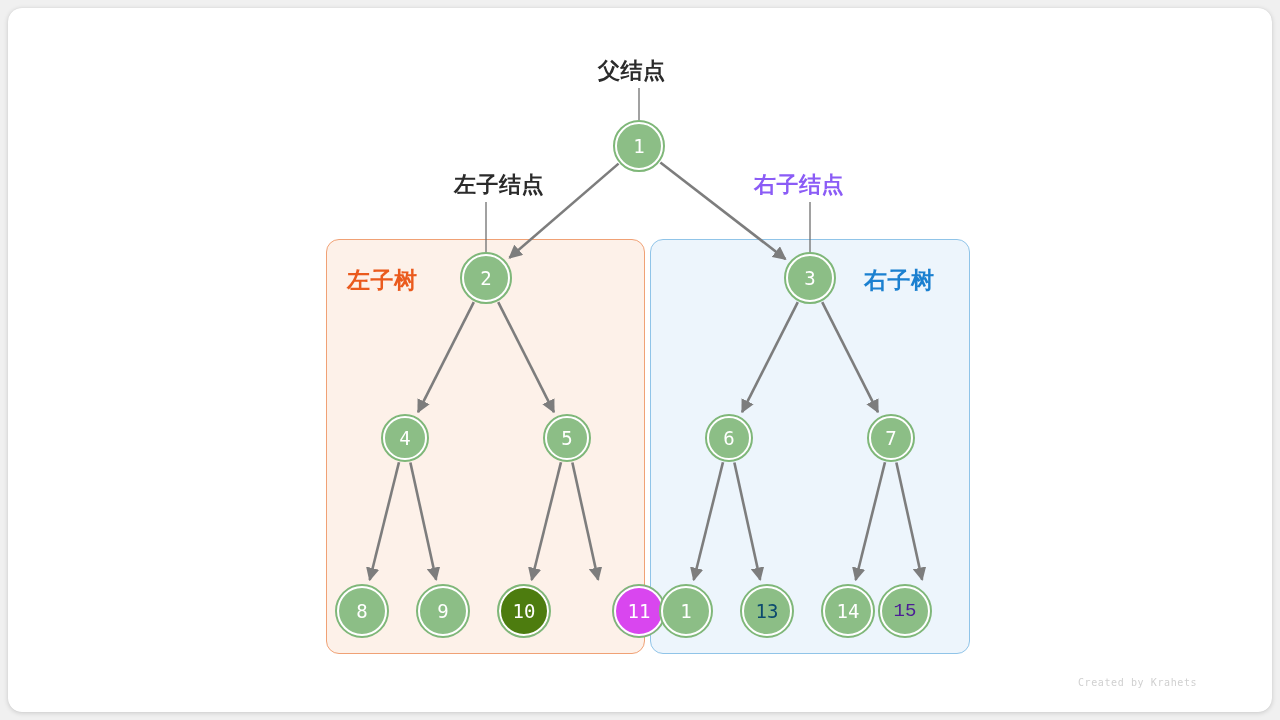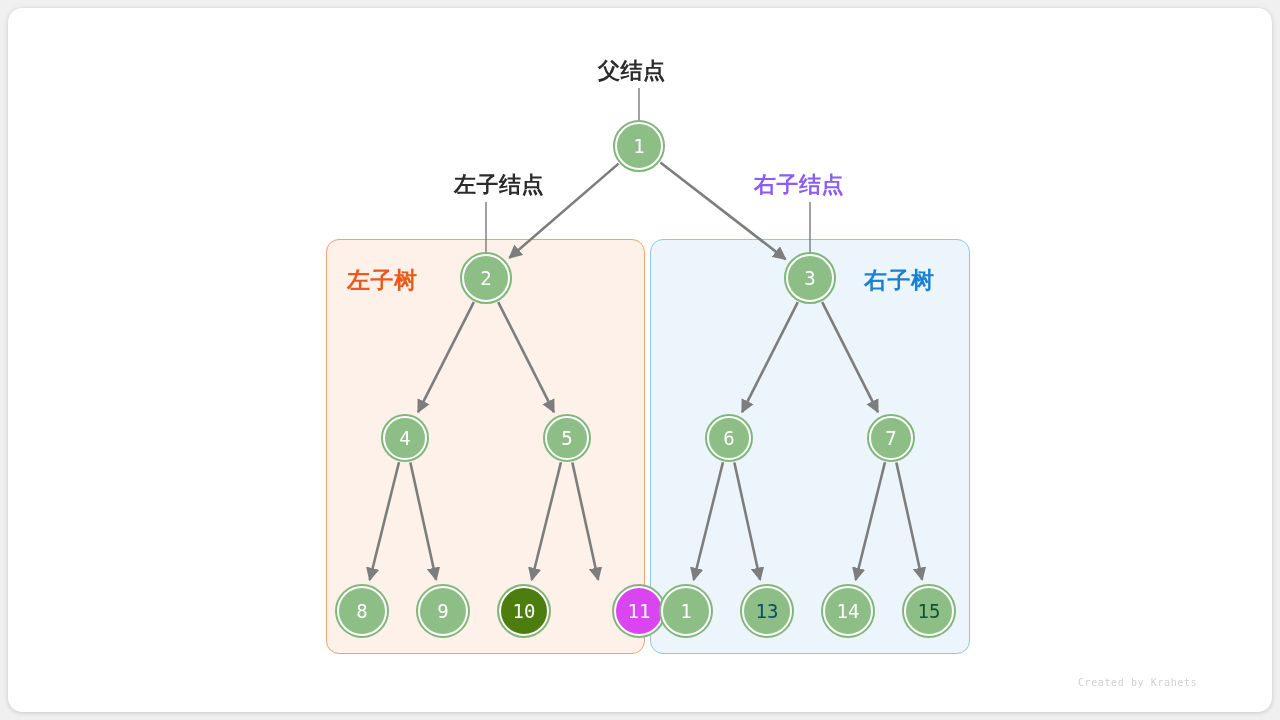--- a/index.html
+++ b/index.html
@@ -182,21 +182,21 @@
           <span class="val">1</span>
         </div>
         <div class="node" style="left: 740px; top: 584px; width: 54px; height: 54px; background: rgb(140, 190, 134); border: 2px solid rgb(127, 183, 121); color: #0c4a6e;">
           <span class="ring"></span>
           <span class="val">13</span>
         </div>
         <div class="node" style="left: 821px; top: 584px; width: 54px; height: 54px; background: rgb(140, 190, 134); border: 2px solid rgb(127, 183, 121); color: rgb(255, 255, 255); justify-content: center;">
           <span class="ring"></span>
           <span class="val">14</span>
         </div>
-        <div class="node" style="left: 902px; top: 584px; width: 54px; height: 54px; background: rgb(140, 190, 134); border: 2px solid rgb(127, 183, 121); color: #14532d;">
+        <div class="node" style="left: 878px; top: 584px; width: 54px; height: 54px; background: rgb(140, 190, 134); border: 2px solid rgb(127, 183, 121); color: #4c1d95; font-family: Liberation Mono, monospace;">
           <span class="ring"></span>
           <span class="val">15</span>
         </div>
       </div>
 
     <div id="label-layer">
         <div class="callout-label" style="left: 598px; top: 56px; color: rgb(43, 43, 43);">父结点</div>
         <div class="callout-label" style="left: 431px; top: 170px; color: rgb(43, 43, 43); margin-left: 23px;">左子结点</div>
         <div class="callout-label" style="left: 754px; top: 170px; color: #8b5cf6;">右子结点</div>
       </div>

